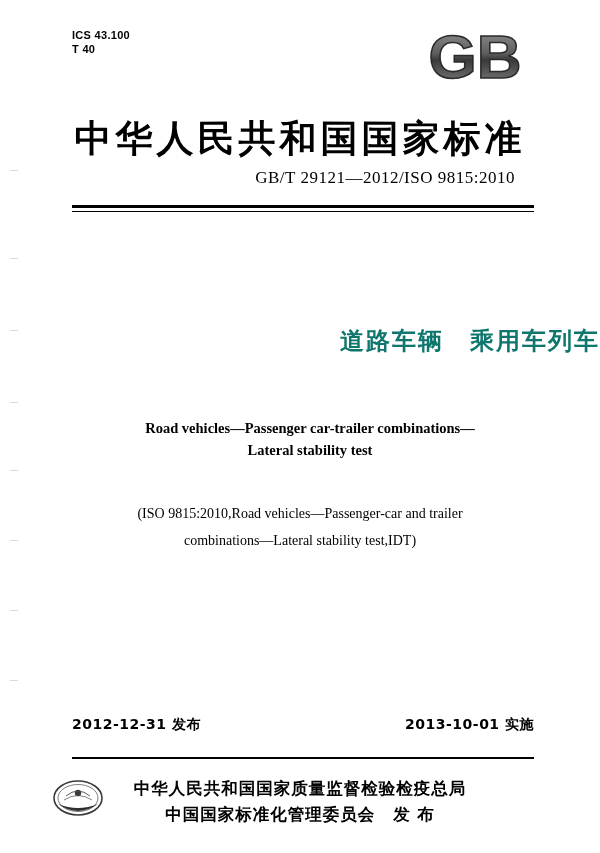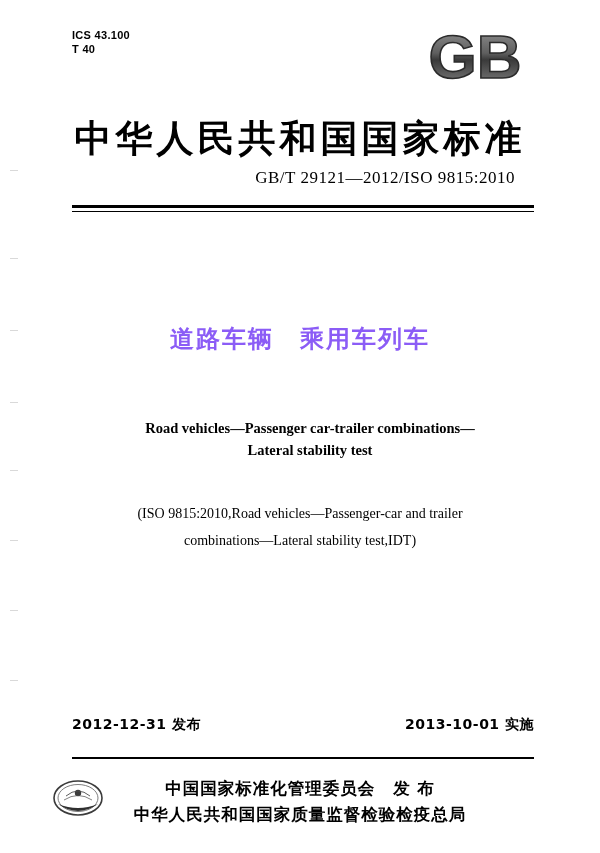--- a/index.html
+++ b/index.html
@@ -94,27 +94,27 @@
     height: 2px;
     background: #000;
   }
 
   
   .doc-title-cn {
     position: absolute;
     left: 0;
     right: 0;
     top: 322px;
-    text-align: center;
-    font-family: Liberation Mono, monospace;
+    text-align: right;
+    font-family: Liberation Sans, sans-serif;
     font-weight: bold;
     font-size: 24px;
     line-height: 38px;
     letter-spacing: 2px;
-    color: #8b5cf6;
+    color: #0f766e;
   }
   .doc-title-cn .line2 { letter-spacing: 2px; }
 
   .doc-title-en {
     position: absolute;
     left: 0;
     right: 0;
     top: 417px;
     text-align: center;
     font-family: "Liberation Serif", serif;
@@ -263,19 +263,19 @@
       <ellipse cx="26" cy="20" rx="24" ry="17" fill="none" stroke="#3b3b3b" stroke-width="1.6"></ellipse>
       <ellipse cx="26" cy="20" rx="20" ry="13.5" fill="none" stroke="#6e6e6e" stroke-width="0.9"></ellipse>
       <path d="M6 26 Q26 40 46 26 Q26 34 6 26 Z" fill="#2f2f2f"></path>
       <circle cx="26" cy="15" r="3.2" fill="#3b3b3b"></circle>
       <path d="M14 18 Q26 8 38 18" fill="none" stroke="#4a4a4a" stroke-width="0.9"></path>
       <path d="M12 22 Q26 13 40 22" fill="none" stroke="#4a4a4a" stroke-width="0.7"></path>
     </svg>
   </div>
 
   <div class="publisher">
+    <span class="pub-row">中华人民共和国国家质量监督检验检疫总局</span>
     <span class="pub-row">
       <span>中国国家标准化管理委员会</span><span class="pub-issue">发 布</span>
     </span>
-    <span class="pub-row">中华人民共和国国家质量监督检验检疫总局</span>
   </div>
 
 </div>
 
 </body></html>

